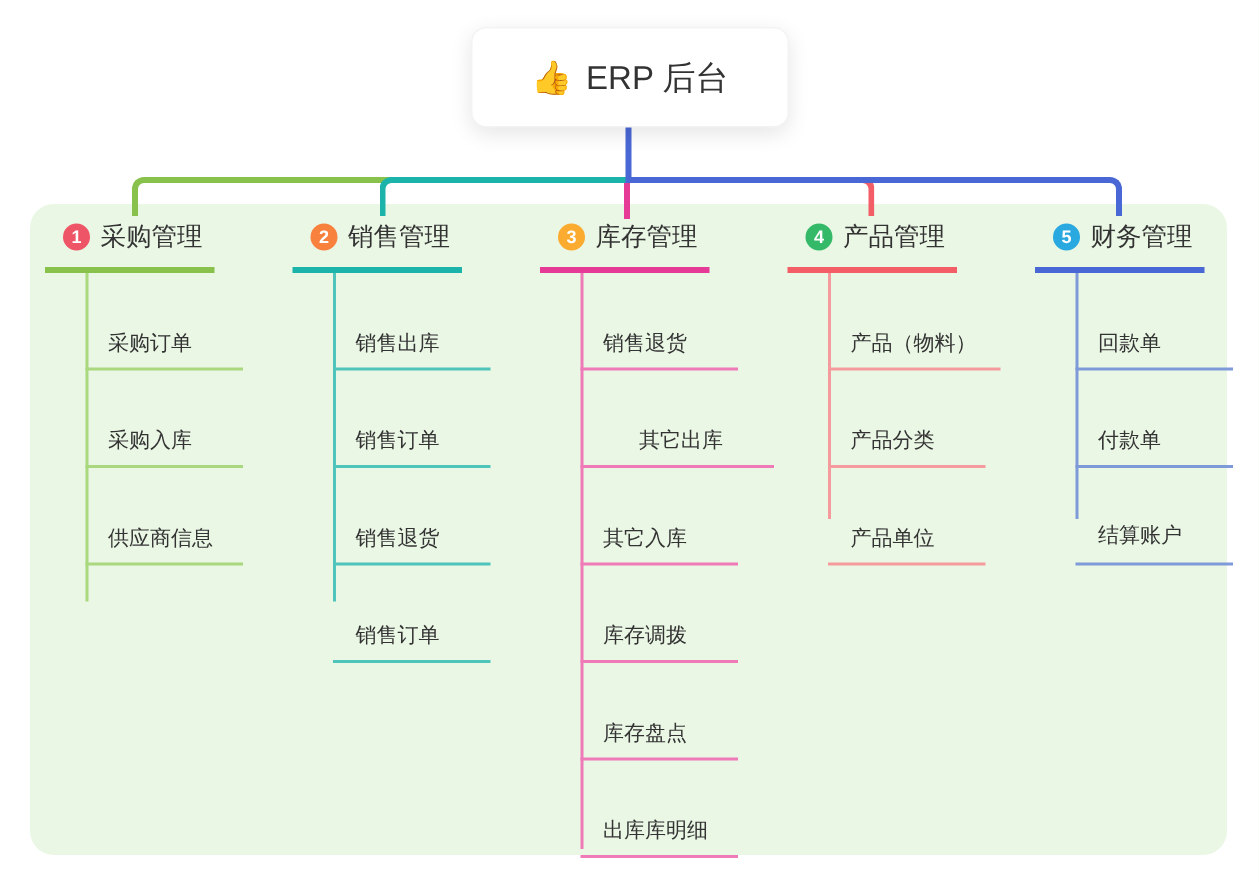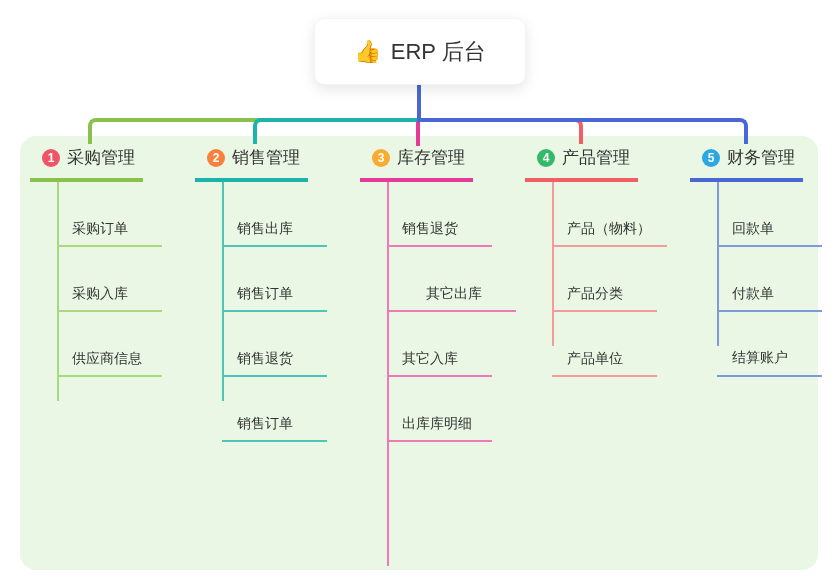--- a/index.html
+++ b/index.html
@@ -91,20 +91,22 @@
       <div class="branch" style="left: 360px;">
         <div class="branch-header" style="border-bottom: 4px solid rgb(230, 58, 151);">
           <span class="badge" style="background: rgb(251, 171, 47);">3</span>
           <span>库存管理</span>
         </div>
         <div class="children">
           <div class="vline" style="background: rgb(239, 122, 184); height: 384px;"></div>
           <div class="child" style="border-bottom: 2px solid rgb(239, 122, 184);">销售退货</div>
           <div class="child" style="border-bottom: 2px solid rgb(239, 122, 184); padding-left: 39px;">其它出库</div>
           <div class="child" style="border-bottom: 2px solid rgb(239, 122, 184);">其它入库</div>
+          <div class="child" style="border-bottom: 2px solid rgb(239, 122, 184);">库存调拨</div>
+          <div class="child" style="border-bottom: 2px solid rgb(239, 122, 184);">库存盘点</div>
           <div class="child" style="border-bottom: 2px solid rgb(239, 122, 184);">出库库明细</div>
         </div>
       </div>
       <div class="branch" style="left: 525px;">
         <div class="branch-header" style="border-bottom: 4px solid rgb(242, 93, 102);">
           <span class="badge" style="background: rgb(51, 185, 104);">4</span>
           <span>产品管理</span>
         </div>
         <div class="children">
           <div class="vline" style="background: rgb(245, 155, 157); height: 164px;"></div>

